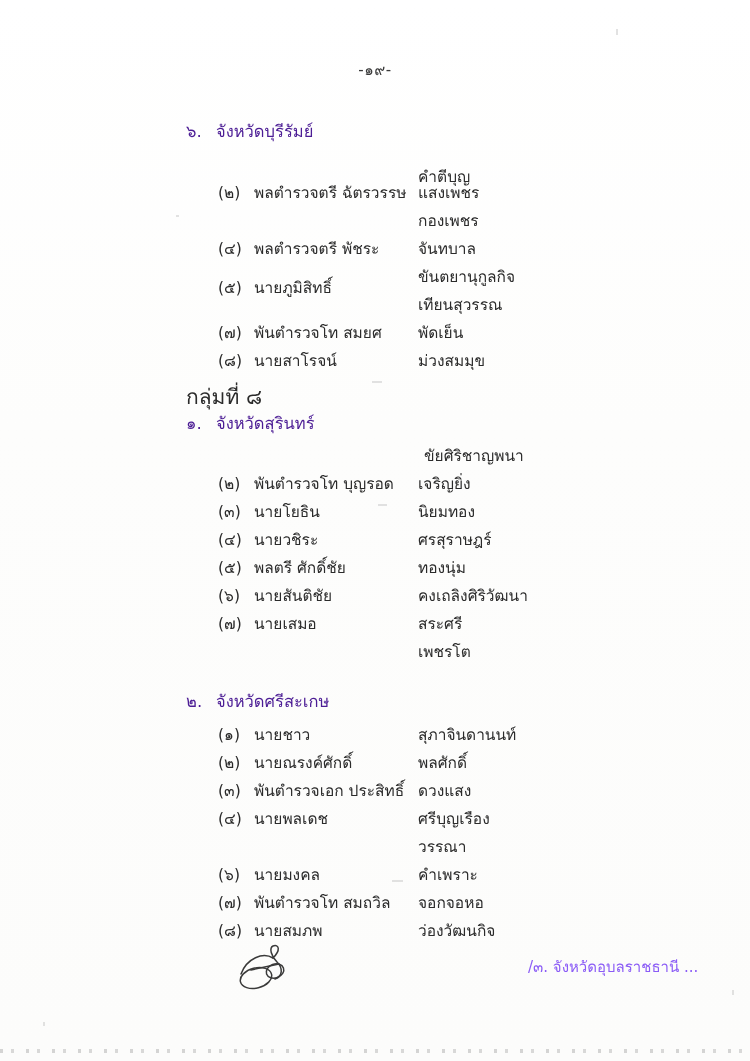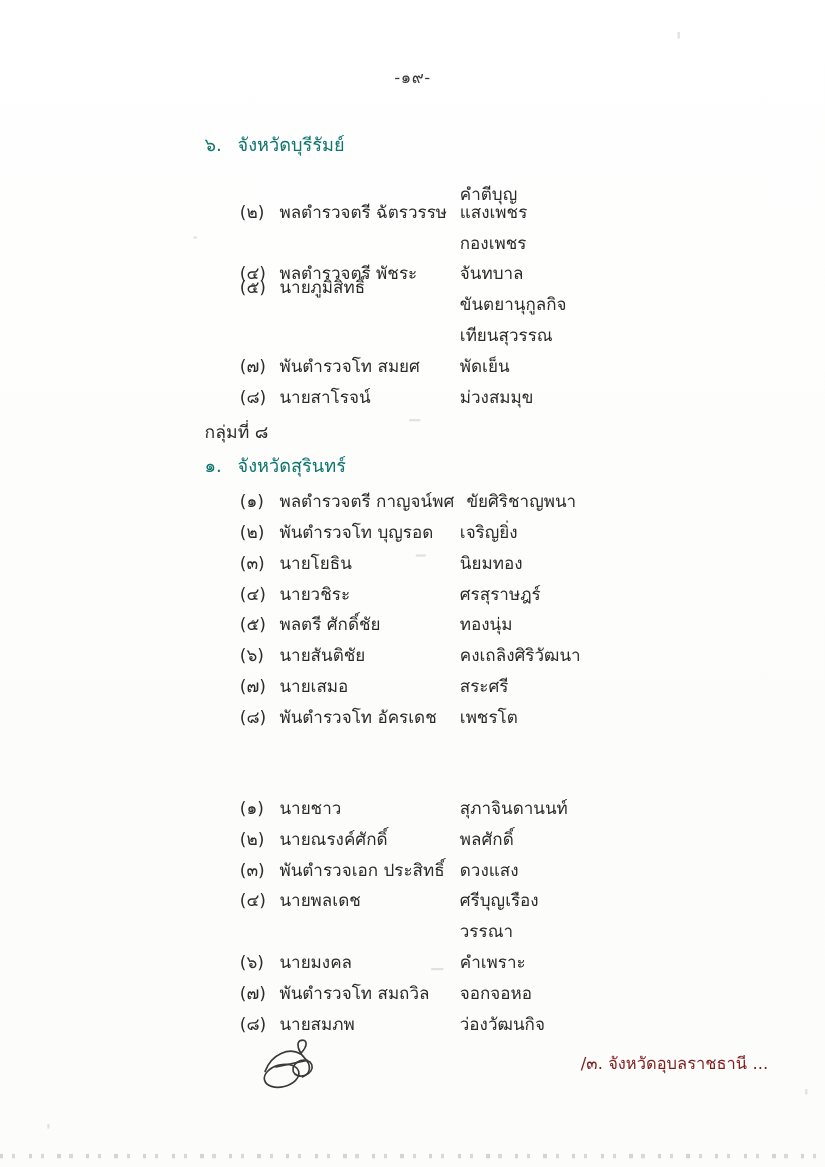--- a/index.html
+++ b/index.html
@@ -38,30 +38,30 @@
     left: 0;
     width: 750px;
     text-align: center;
     font-size: 15px;
     letter-spacing: 0.5px;
     color: #3a3a3a;
   }
   .group-heading {
     position: absolute;
     left: 186px;
-    font-size: 16px;
+    font-size: 21px;
     color: #2b2b2b;
     white-space: nowrap;
   }
   .province-head {
     position: absolute;
     left: 186px;
     font-size: 16.5px;
     white-space: nowrap;
-    color: #0f766e;
+    color: #4c1d95;
   }
   .province-head .num {
     display: inline-block;
     width: 30px;
   }
   .province-head .pname {
     display: inline-block;
   }
   .entry {
     position: absolute;
@@ -86,21 +86,21 @@
   }
   .surname.indented {
     left: 424px;
   }
   .footer-catchword {
     position: absolute;
     left: 528px;
     top: 955px;
     font-size: 15px;
     white-space: nowrap;
-    color: #7f1d1d;
+    color: #8b5cf6;
   }
   #signature {
     position: absolute;
     left: 233px;
     top: 940px;
     width: 64px;
     height: 56px;
   }
   .edge-noise {
     position: absolute;
@@ -147,21 +147,21 @@
     </div>
     <div class="surname" style="top:180px;">แสงเพชร</div>
 
     <div class="surname" style="top:208px;">กองเพชร</div>
 
     <div class="entry" style="top:236px;">
       <span class="idx">(๔)</span><span class="nm">พลตำรวจตรี พัชระ</span>
     </div>
     <div class="surname" style="top:236px;">จันทบาล</div>
 
-    <div class="entry" style="top:248px;">
+    <div class="entry" style="top:275px;">
       <span class="idx">(๕)</span><span class="nm">นายภูมิสิทธิ์</span>
     </div>
     <div class="surname" style="top:264px;">ขันตยานุกูลกิจ</div>
 
     <div class="surname" style="top:292px;">เทียนสุวรรณ</div>
 
     <div class="entry" style="top:320px;">
       <span class="idx">(๗)</span><span class="nm">พันตำรวจโท สมยศ</span>
     </div>
     <div class="surname" style="top:320px;">พัดเย็น</div>
@@ -170,23 +170,20 @@
       <span class="idx">(๘)</span><span class="nm">นายสาโรจน์</span>
     </div>
     <div class="surname" style="top:348px;">ม่วงสมมุข</div>
 
     <div class="group-heading" style="top:380px;">กลุ่มที่ ๘</div>
 
     <div class="province-head" style="top:410px;">
       <span class="num">๑.</span><span class="pname">จังหวัดสุรินทร์</span>
     </div>
 
-    <div class="entry" style="top:443px;">
-      <span class="idx">(๑)</span><span class="nm">พลตำรวจตรี กาญจน์พศ</span>
-    </div>
     <div class="surname indented" style="top:443px;">ขัยศิริชาญพนา</div>
 
     <div class="entry" style="top:471px;">
       <span class="idx">(๒)</span><span class="nm">พันตำรวจโท บุญรอด</span>
     </div>
     <div class="surname" style="top:471px;">เจริญยิ่ง</div>
 
     <div class="entry" style="top:499px;">
       <span class="idx">(๓)</span><span class="nm">นายโยธิน</span>
     </div>
@@ -205,25 +202,25 @@
     <div class="entry" style="top:583px;">
       <span class="idx">(๖)</span><span class="nm">นายสันติชัย</span>
     </div>
     <div class="surname" style="top:583px;">คงเถลิงศิริวัฒนา</div>
 
     <div class="entry" style="top:611px;">
       <span class="idx">(๗)</span><span class="nm">นายเสมอ</span>
     </div>
     <div class="surname" style="top:611px;">สระศรี</div>
 
-    <div class="entry" style="top:639px;">
-      <span class="idx">(๘)</span><span class="nm">พันตำรวจโท อัครเดช</span>
-    </div>
     <div class="surname" style="top:639px;">เพชรโต</div>
 
+    <div class="province-head" style="top:688px;">
+      <span class="num">๒.</span><span class="pname">จังหวัดศรีสะเกษ</span>
+    </div>
 
     <div class="entry" style="top:722px;">
       <span class="idx">(๑)</span><span class="nm">นายชาว</span>
     </div>
     <div class="surname" style="top:722px;">สุภาจินดานนท์</div>
 
     <div class="entry" style="top:750px;">
       <span class="idx">(๒)</span><span class="nm">นายณรงค์ศักดิ์</span>
     </div>
     <div class="surname" style="top:750px;">พลศักดิ์</div>

